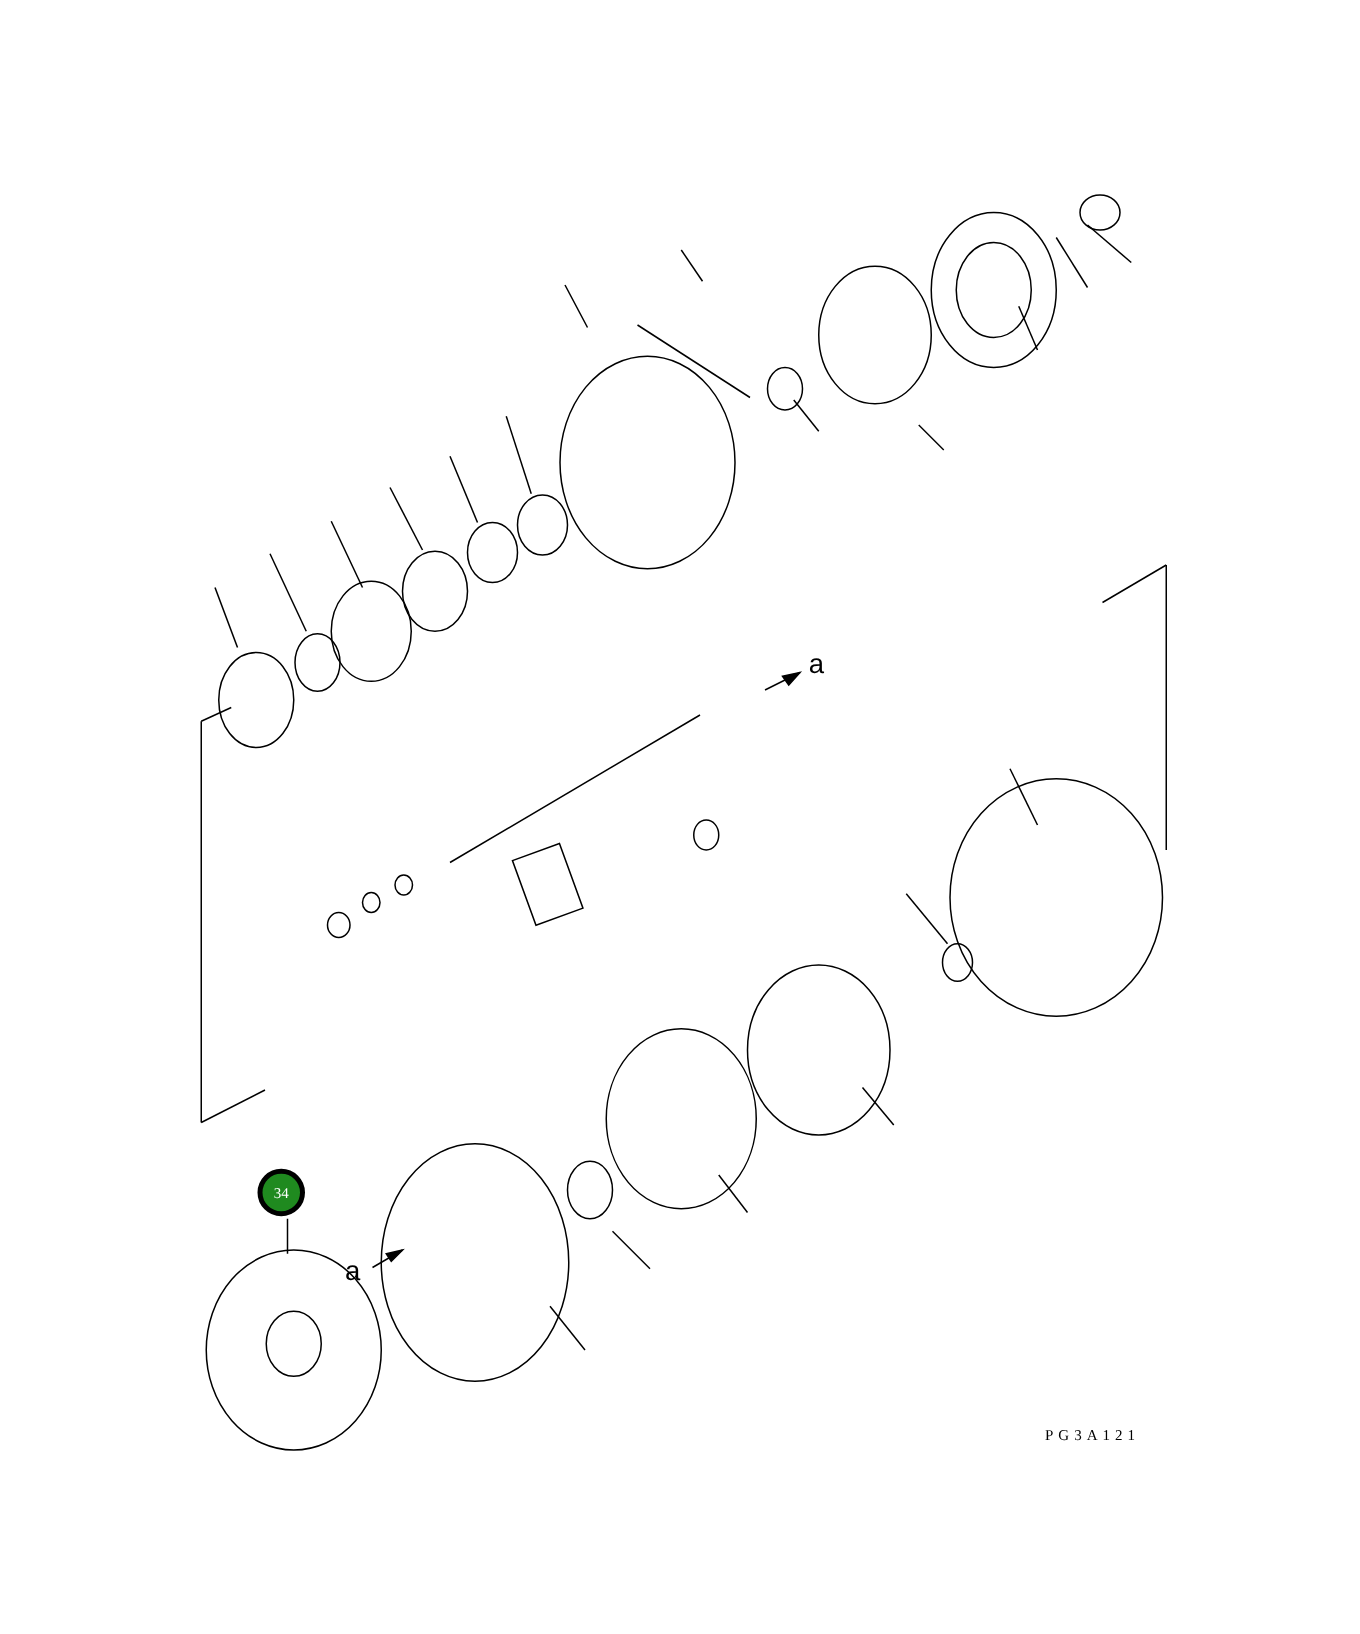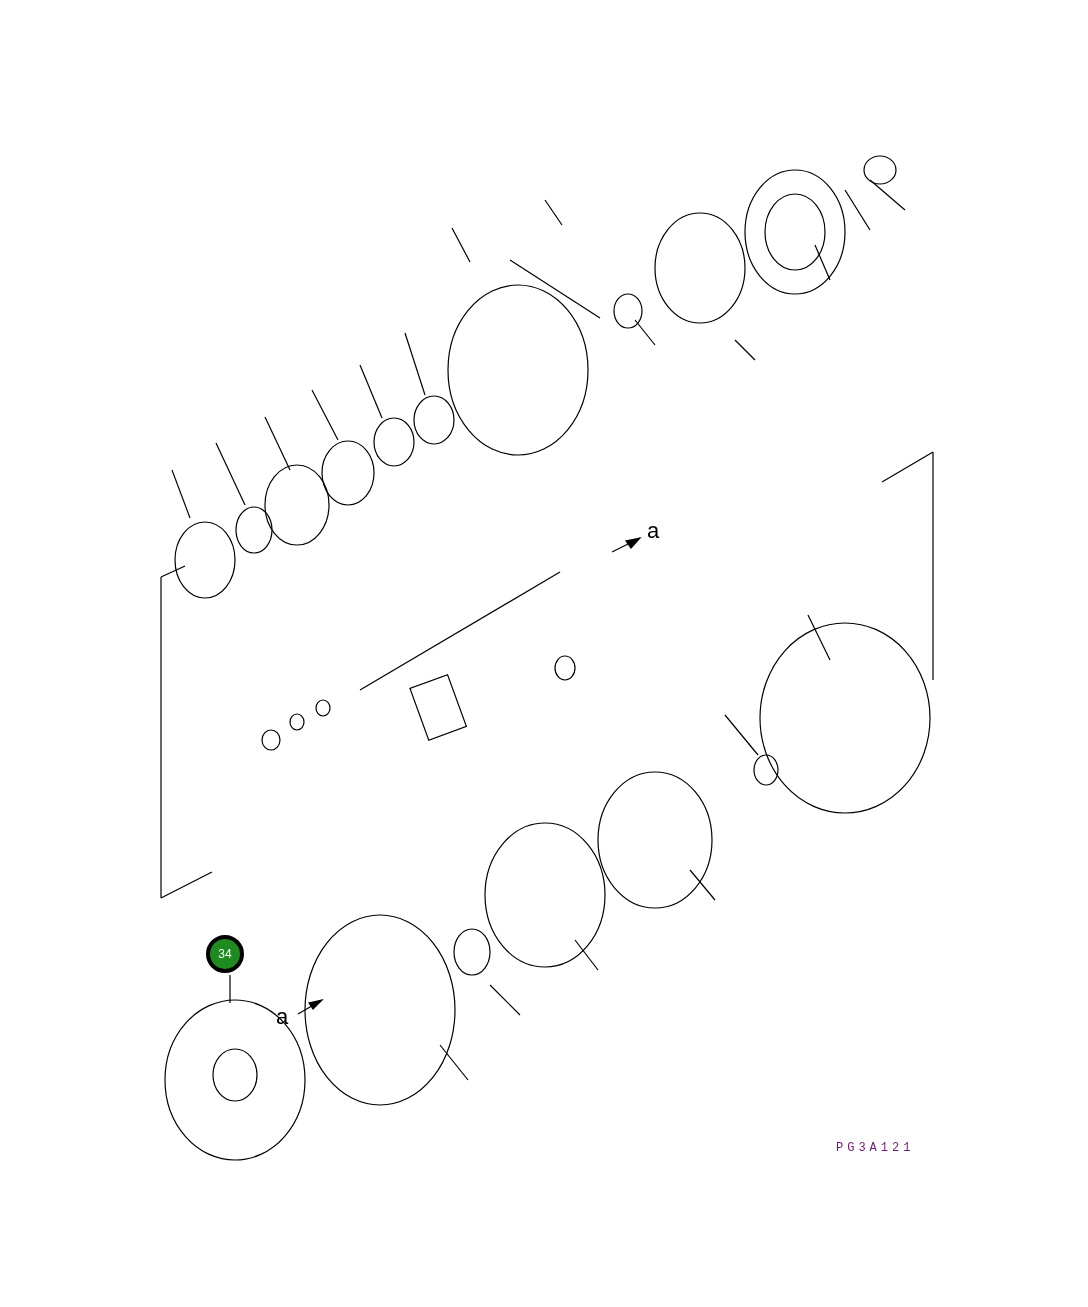--- a/index.html
+++ b/index.html
@@ -1,20 +1,20 @@
 <!DOCTYPE html>
 <html><head>
 <meta charset="utf-8">
 <style>
   html,body{margin:0;padding:0;background:#fff;}
   body{width:1088px;height:1307px;position:relative;overflow:hidden;font-family:"Liberation Sans",sans-serif;}
   svg.drawing{position:absolute;left:0;top:0;}
-  .callout{position:absolute;left:206px;top:935px;width:38px;height:38px;border-radius:50%;background:#1f8a1f;border:4px solid #000;box-sizing:border-box;color:#fff;font-size:12px;display:flex;align-items:center;justify-content:center;cursor:pointer;}
+  .callout{position:absolute;left:206px;top:935px;width:38px;height:38px;border-radius:50%;background:#1f8a1f;border:4px solid #000;box-sizing:border-box;color:#fff;font-size:12px;display:flex;align-items:center;justify-content:center;cursor:pointer;font-family:Liberation Serif, serif;}
   .label-a{position:absolute;font-size:22px;color:#000;}
-  .drawing-code{position:absolute;left:836px;top:1141px;font-family:Liberation Mono, monospace;font-size:12px;letter-spacing:4px;color:#701a75;}
+  .drawing-code{position:absolute;left:836px;top:1141px;font-family:Liberation Serif, serif;font-size:12px;letter-spacing:4px;color:#000000;}
 </style>
 </head>
 <body>
 
 <svg class="drawing" width="1088" height="1307" viewBox="0 0 1088 1307" fill="none" stroke="#000" stroke-width="1.2">
 
   <g>
     <line x1="545" y1="200" x2="562" y2="225"></line>
     <line x1="452" y1="228" x2="470" y2="262"></line>
     <line x1="405" y1="333" x2="425" y2="395"></line>

